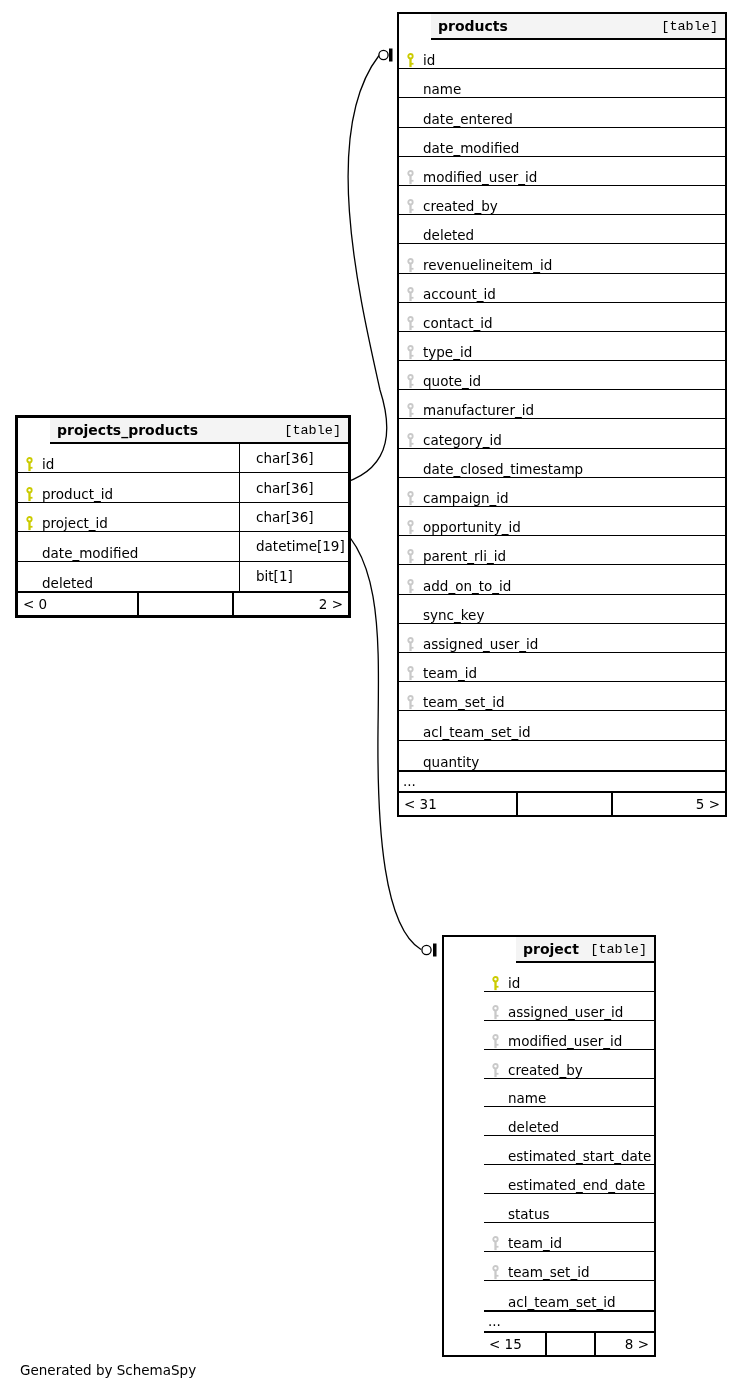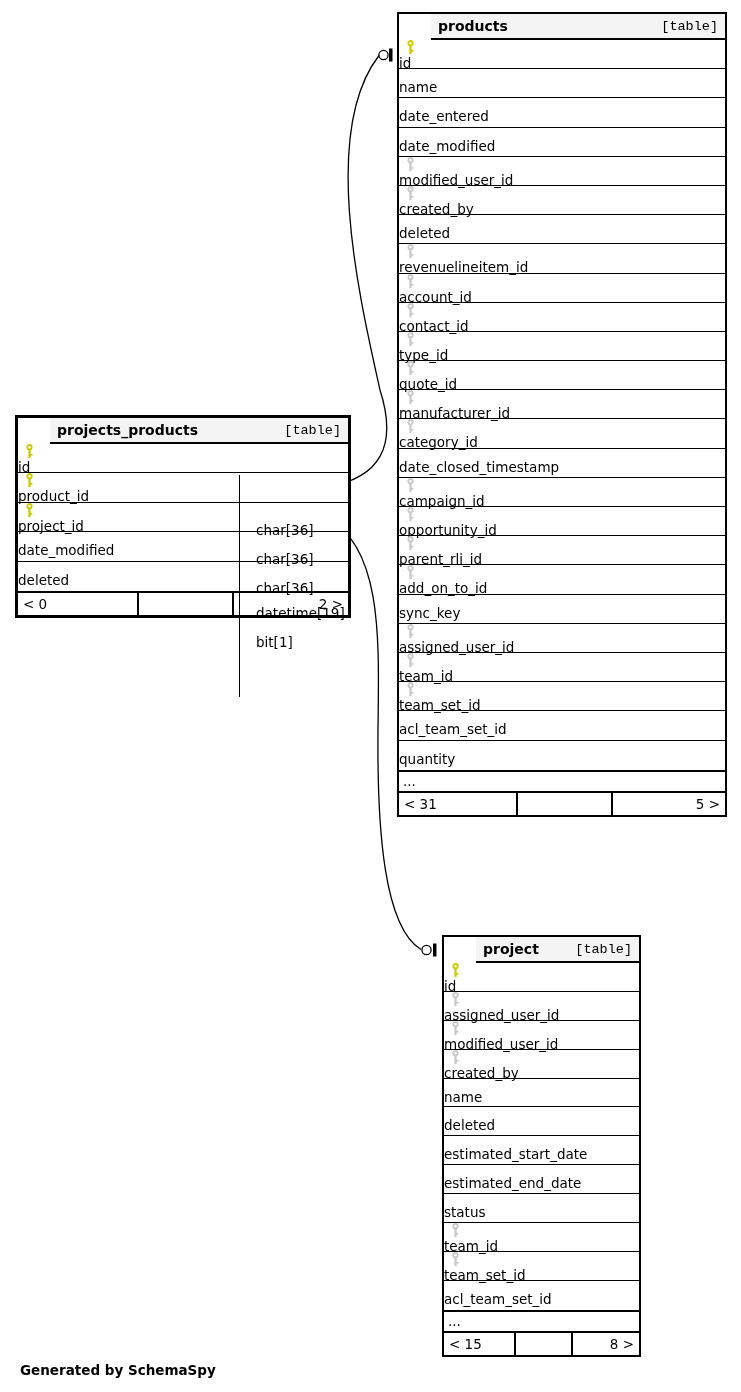--- a/index.html
+++ b/index.html
@@ -38,24 +38,23 @@
     padding: 0 7px;
     background: var(--header-bg, #f4f4f4);
     border-bottom: 2px solid #000000;
     margin-left: 32px;
   }
   .tbl-title { font-weight: bold; font-size: 14px; }
   .tbl-tag { font-size: 13.5px; font-family: Liberation Mono, monospace; }
 
   .row {
     display: flex;
-    align-items: flex-start;
+    align-items: flex-end;
     border-bottom: 1px solid #000000;
     position: relative;
-    flex-direction: column;
   }
   .rows-container .row:last-child { border-bottom: none; }
 
   .key-cell {
     width: 10px;
     margin: 0 7px 0 7px;
     flex: 0 0 10px;
     display: flex;
     align-items: center;
   }
@@ -95,30 +94,29 @@
     align-items: center;
   }
   .tbl-footer .f-left  { width: 36%; padding-left: 5px; }
   .tbl-footer .f-mid   { width: 29%; border-left: 2px solid #000000; }
   .tbl-footer .f-right { width: 35%; border-left: 2px solid #000000; justify-content: flex-end; padding-right: 5px; }
 
   #tbl-products          { left: 397px; top: 12px;  width: 330px; }
   #tbl-products .row     { height: 29.2px; }
   #tbl-projects-products { left: 15px;  top: 415px; width: 336px; }
   #tbl-projects-products .row { height: 29.4px; }
-  #tbl-project           { left: 442px; top: 935px; width: 199px; }
+  #tbl-project           { left: 442px; top: 935px; width: 214px; padding-left: 40px; }
   #tbl-project .row      { height: 28.9px; }
 
   #generator-note {
     position: absolute;
     left: 20px;
     top: 1362px;
     font-size: 13.5px;
     color: #000000;
-    font-weight: bold;
   }
 </style>
 </head>
 <body>
 
 <div id="canvas" style="--header-bg: #f4f4f4;">
 
   <svg id="edges" viewBox="0 0 741 1392" xmlns="http://www.w3.org/2000/svg">
 
     <g>

